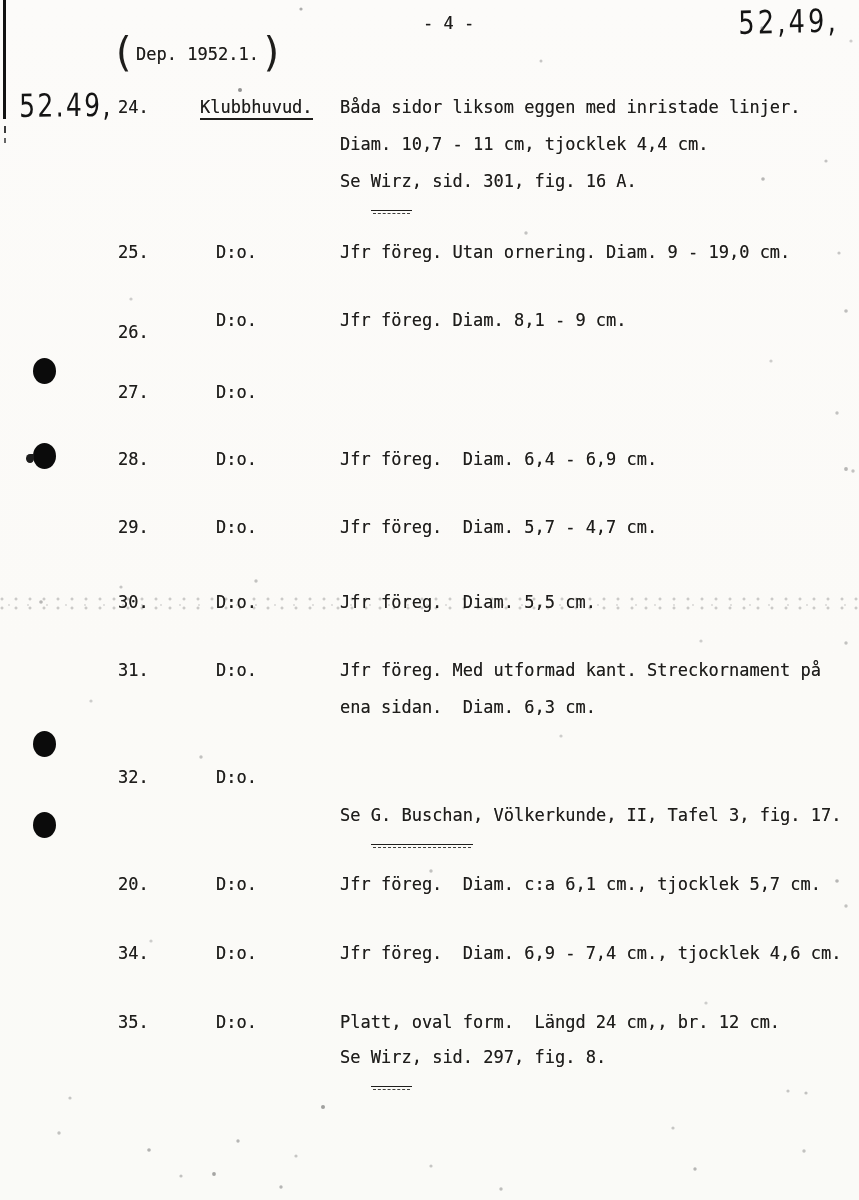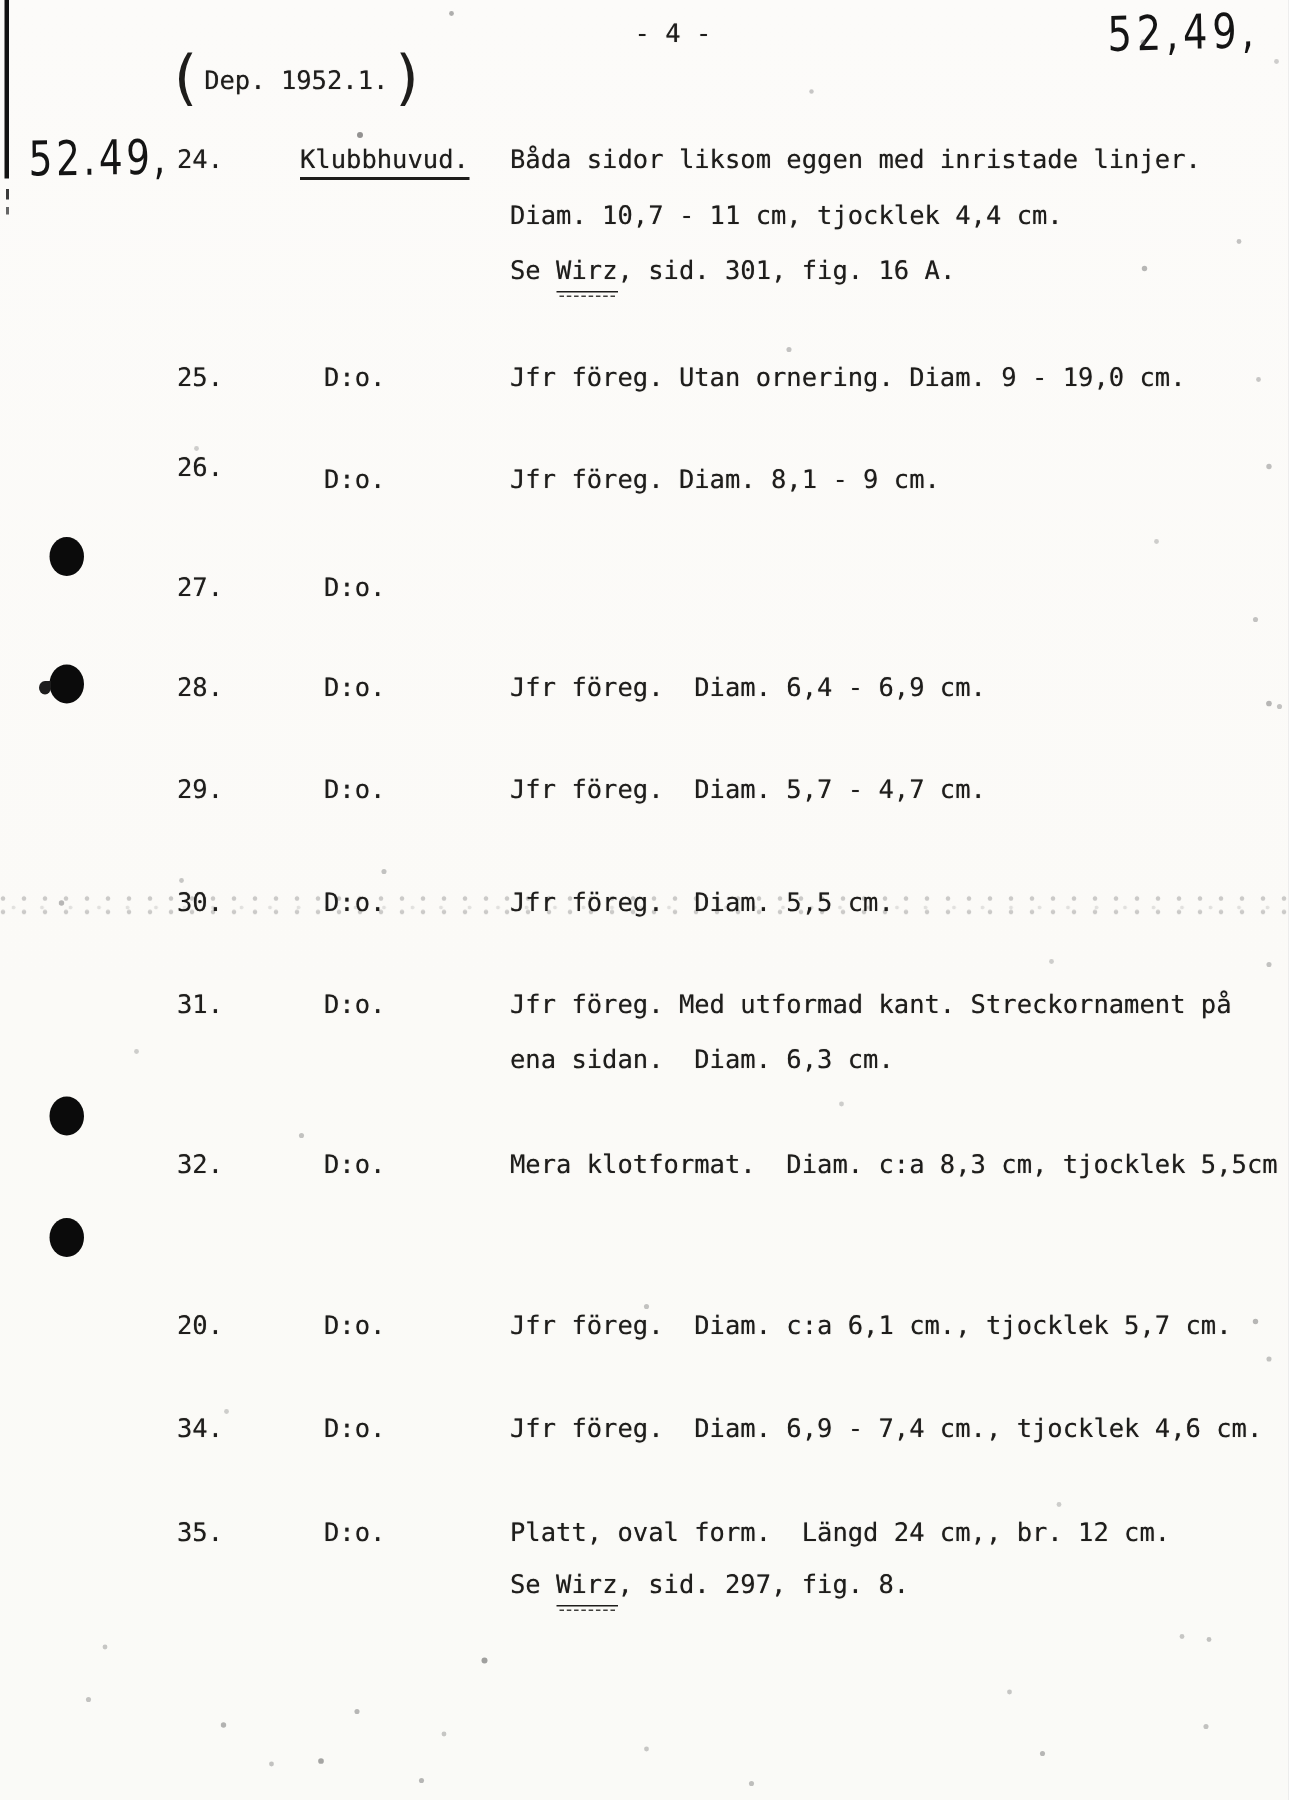--- a/index.html
+++ b/index.html
@@ -11,21 +11,21 @@
     color:#1e1d1b;
   }
   .t {
     position:absolute; font-size:17px; line-height:20px; white-space:pre;
     text-shadow:0 0 .5px rgba(30,29,27,.6);
   }
   .num  { left:118px; }
   .dname{ left:183px;margin-left:33px; }
   .kname{ left:200px; border-bottom:2px solid #1e1d1b; padding-bottom:1px; }
   .desc { left:340px; }
-  .ref  { position:relative; border-bottom:1.6px solid currentColor; padding-bottom:3px; }
+  .ref  { position:relative; border-bottom:1.6px solid currentColor; padding-bottom:19px; }
   .ref::after {
     content:""; position:absolute; left:2px; right:2px; bottom:-4px;
     border-bottom:1.4px dashed rgba(30,29,27,.85);
   }
   .hand {
     position:absolute; font-family:"DejaVu Sans","Liberation Sans",sans-serif;
     font-size:32px; color:#141414; transform-origin:left top; white-space:pre;
   }
   .margin-mark { left:19px; top:87px; letter-spacing:3px; transform:scaleX(.78) rotate(-.6deg); }
   .corner-mark { left:738px; top:4px; letter-spacing:4px; transform:scaleX(.80) rotate(-1.2deg); }
@@ -102,21 +102,21 @@
   <span class="t num" style="top:97px">24.</span>
   <span class="t kname" style="top:97px">Klubbhuvud.</span>
   <span class="t desc" style="top:97px">Båda sidor liksom eggen med inristade linjer.</span>
   <span class="t desc" style="top:134px">Diam. 10,7 - 11 cm, tjocklek 4,4 cm.</span>
   <span class="t desc" style="top:171px"><span>Se </span><span class="ref">Wirz</span><span>, sid. 301, fig. 16 A.</span></span>
 
   <span class="t num" style="top:242px">25.</span>
   <span class="t dname" style="top:242px">D:o.</span>
   <span class="t desc" style="top:242px">Jfr föreg. Utan ornering. Diam. 9 - 19,0 cm.</span>
 
-  <span class="t num" style="top:302px">26.</span>
+  <span class="t num" style="top:322px">26.</span>
   <span class="t dname" style="top:310px">D:o.</span>
   <span class="t desc" style="top:310px">Jfr föreg. Diam. 8,1 - 9 cm.</span>
 
   <span class="t num" style="top:382px">27.</span>
   <span class="t dname" style="top:382px">D:o.</span>
 
   <span class="t num" style="top:449px">28.</span>
   <span class="t dname" style="top:449px">D:o.</span>
   <span class="t desc" style="top:449px">Jfr föreg.  Diam. 6,4 - 6,9 cm.</span>
 
@@ -129,21 +129,21 @@
   <span class="t dname" style="top:592px">D:o.</span>
   <span class="t desc" style="top:592px">Jfr föreg.  Diam. 5,5 cm.</span>
 
   <span class="t num" style="top:660px">31.</span>
   <span class="t dname" style="top:660px">D:o.</span>
   <span class="t desc" style="top:660px">Jfr föreg. Med utformad kant. Streckornament på</span>
   <span class="t desc" style="top:697px">ena sidan.  Diam. 6,3 cm.</span>
 
   <span class="t num" style="top:767px">32.</span>
   <span class="t dname" style="top:767px">D:o.</span>
-  <span class="t desc" style="top:767px">Mera klotformat.  Diam. c:a 8,3 cm, tjocklek 5,5cm</span>
+  <span class="t desc" style="top:805px"><span>Se </span><span class="ref">G. Buschan</span><span>, Völkerkunde, II, Tafel 3, fig. 17.</span></span>
 
   <span class="t num" style="top:874px">20.</span>
   <span class="t dname" style="top:874px">D:o.</span>
   <span class="t desc" style="top:874px">Jfr föreg.  Diam. c:a 6,1 cm., tjocklek 5,7 cm.</span>
 
   <span class="t num" style="top:943px">34.</span>
   <span class="t dname" style="top:943px">D:o.</span>
   <span class="t desc" style="top:943px">Jfr föreg.  Diam. 6,9 - 7,4 cm., tjocklek 4,6 cm.</span>
 
   <span class="t num" style="top:1012px">35.</span>

